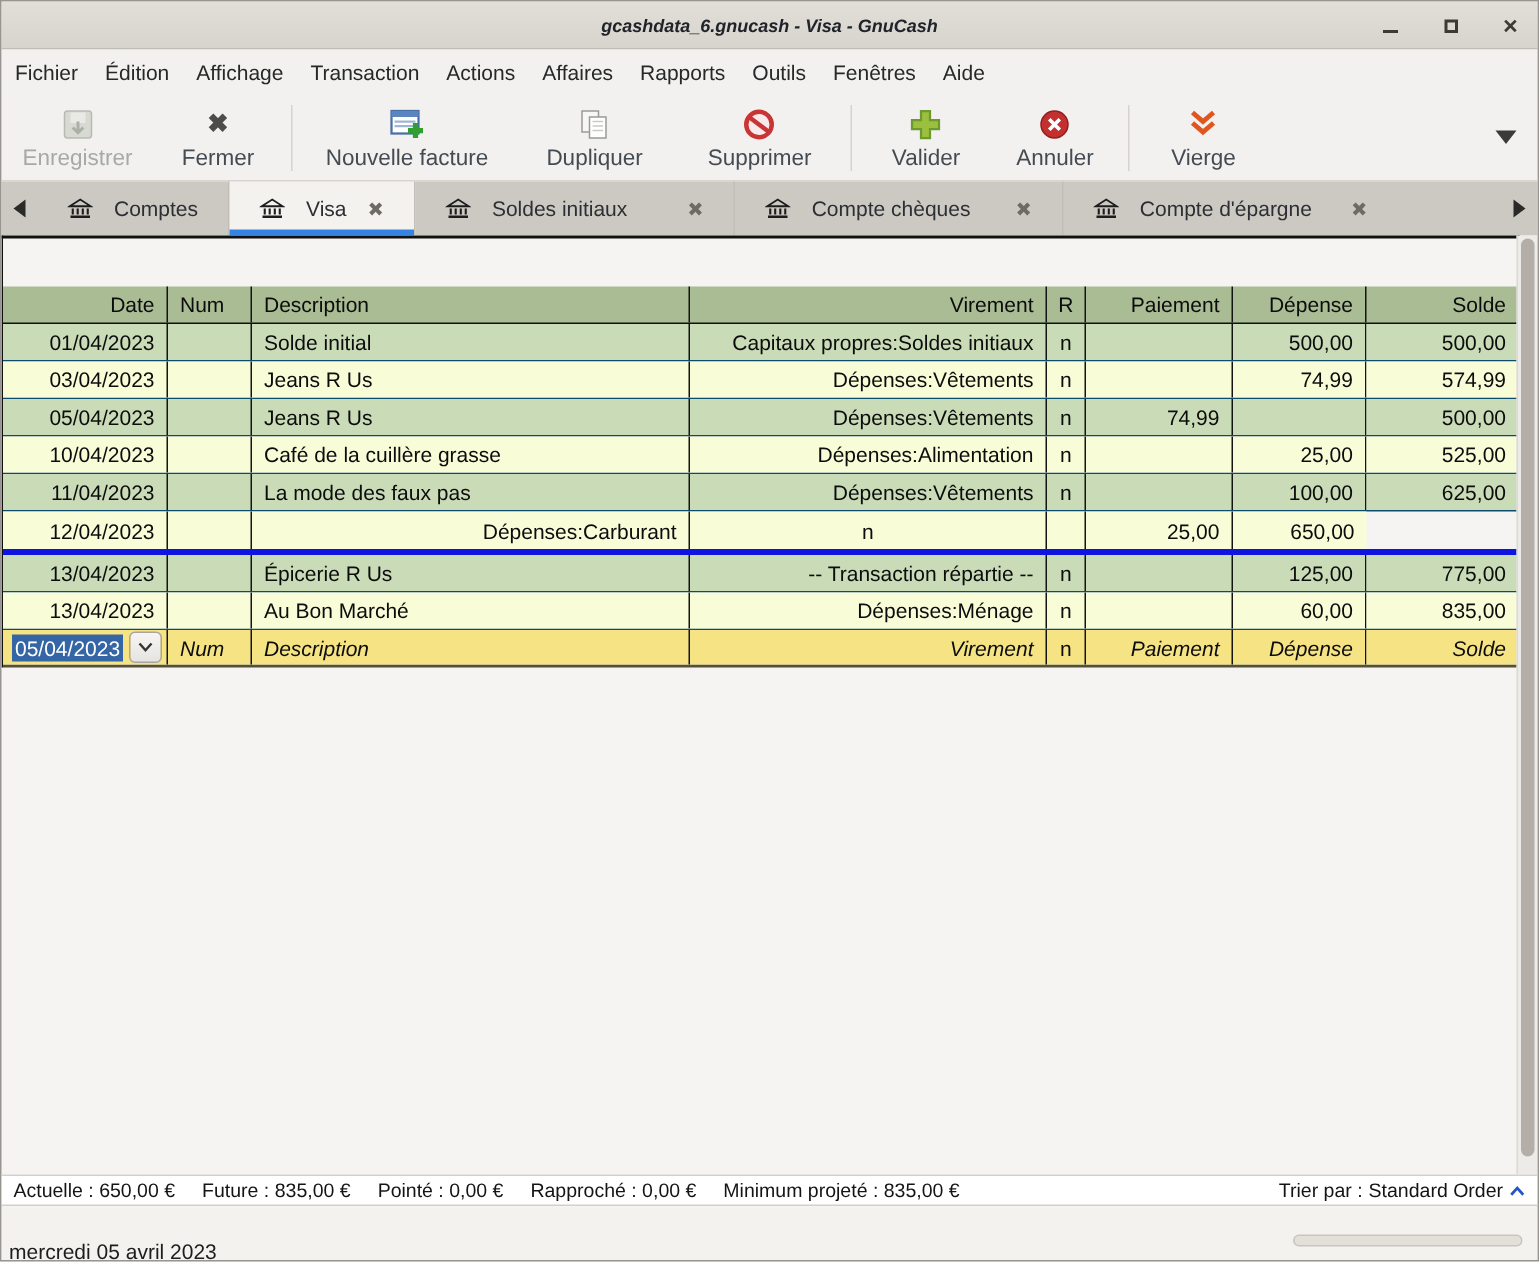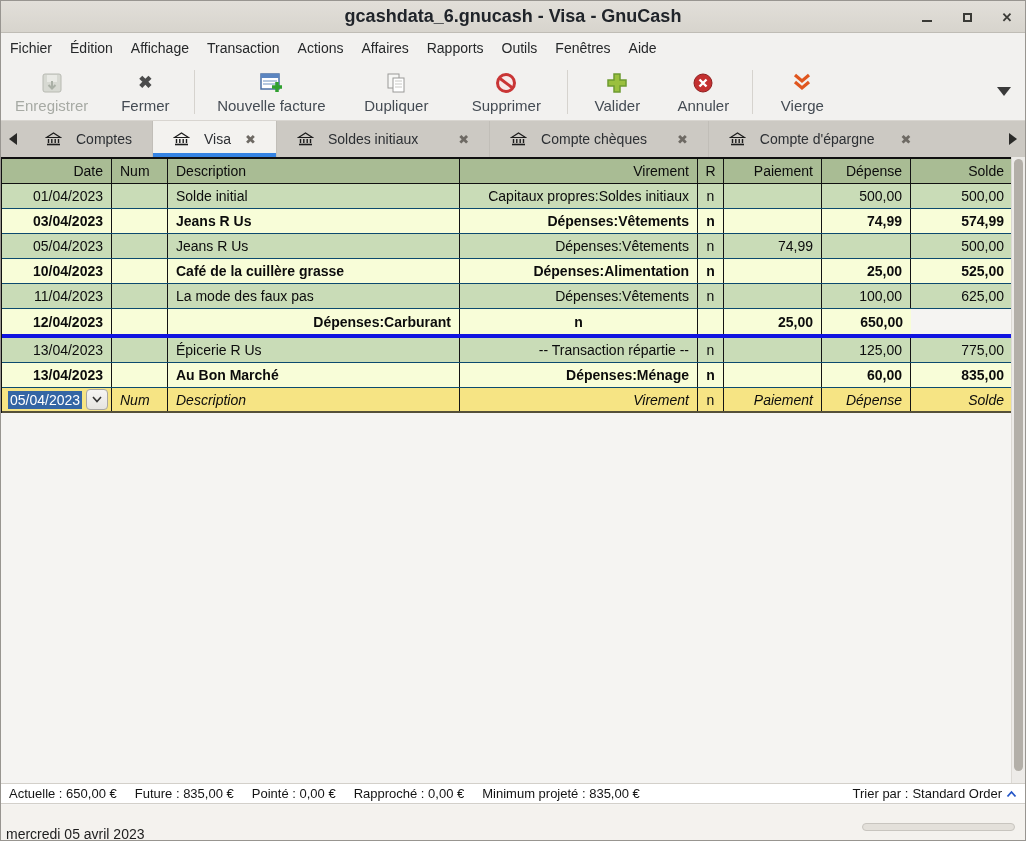--- a/index.html
+++ b/index.html
@@ -5,21 +5,21 @@
   * { margin:0; padding:0; box-sizing:border-box; }
   html,body { width:1026px; height:841px; }
   body { font-family:"Liberation Sans", sans-serif; background:#f5f4f2; }
   .window { position:relative; width:1026px; height:841px; overflow:hidden;
             border:1px solid #989590; background:#f5f4f2; }
 
   
   .titlebar { position:absolute; top:0; left:0; right:0; height:32px;
     background:linear-gradient(#e2dfd9,#d7d4cd); border-bottom:1px solid #bfbcb5;
     display:flex; align-items:center; justify-content:center; }
-  .title-text { font-size:18px; font-weight:bold; color:#20242a; }
+  .title-text { font-size:12px; font-weight:bold; color:#20242a;font-style:italic; }
   .win-controls { position:absolute; right:10px; top:0; height:32px;
     display:flex; align-items:center; gap:24px; }
   .wc { width:16px; height:16px; display:flex; align-items:center; justify-content:center;
     color:#3a3a36; font-size:13px; font-weight:bold; cursor:default; }
   .wc .sq { width:9px; height:9px; border:2px solid #3a3a36; display:block; }
   .wc .minus { display:block; width:10px; height:0; border-top:2px solid #3a3a36; margin-top:8px; }
 
   
   .menubar { position:absolute; top:32px; left:0; right:0; height:30px;
     background:#f2f1ef; display:flex; align-items:center; padding-left:0; }
@@ -61,24 +61,24 @@
     border-top:2px solid #101010; border-left:1px solid #101010; border-right:1px solid #101010;
     background:#f5f4f2; }
   .rrow { display:grid; grid-template-columns:110px 56px 292px 238px 26px 98px 89px 101px;
     width:1010px; height:25px; border-bottom:1px solid #0c4a6e; }
   .rrow > div { border-right:1px solid #141414; font-size:14px; color:#0c0c0c;
     display:flex; align-items:center; overflow:hidden; white-space:nowrap; }
   .rrow > div:last-child { border-right:none; }
   .c-r { justify-content:flex-end; padding-right:8px; }
   .c-l { justify-content:flex-start; padding-left:8px; }
   .c-c { justify-content:center; }
-  .hdr { background:#a9bc94; border-bottom:1px solid #101010; }
+  .hdr { background:#a9bc94; border-bottom:1px solid #101010;margin-top:32px; }
   .hdr > div { font-weight:500; }
   .row-green > div { background:#c9dcb7; }
-  .row-yellow > div { background:#f8fdd8;font-weight:bold; }
+  .row-yellow > div { background:#f8fdd8; }
   .future-divider { width:1010px; height:4px; background:#1014e0; }
   .no-bottom { border-bottom:none; }
   .edit-row > div { background:#f6e484; }
   .edit-row { border-bottom:2px solid #55503a; }
   .placeholder { font-style:italic; color:#8c8c7c; }
   .date-cell { padding:0 3px 0 6px; gap:4px; }
   .date-sel { background:#3465a4; color:#ffffff; padding:1px 2px; font-size:14px; flex:1; }
   .date-drop { width:22px; height:21px; background:linear-gradient(#f6f5f3,#e6e4e0);
     border:1px solid #a9a6a0; border-radius:4px; display:flex; align-items:center;
     justify-content:center; }

